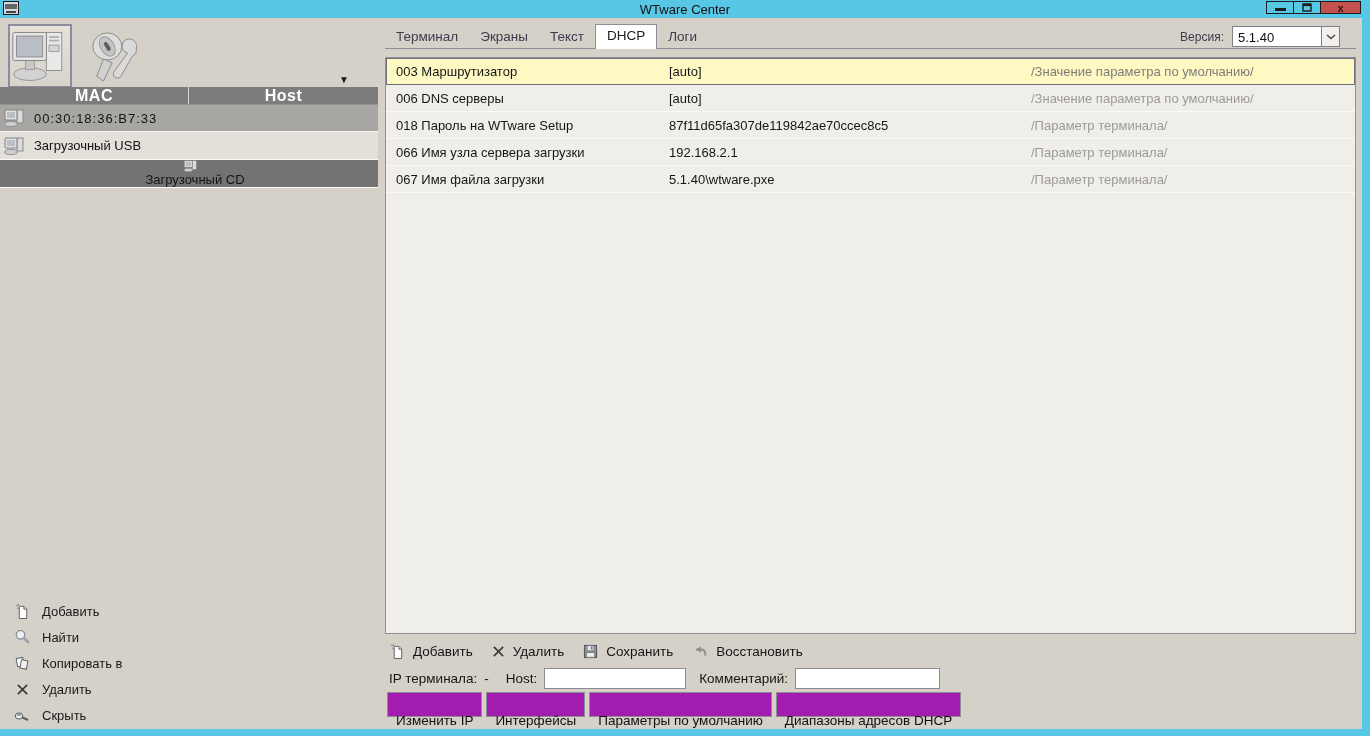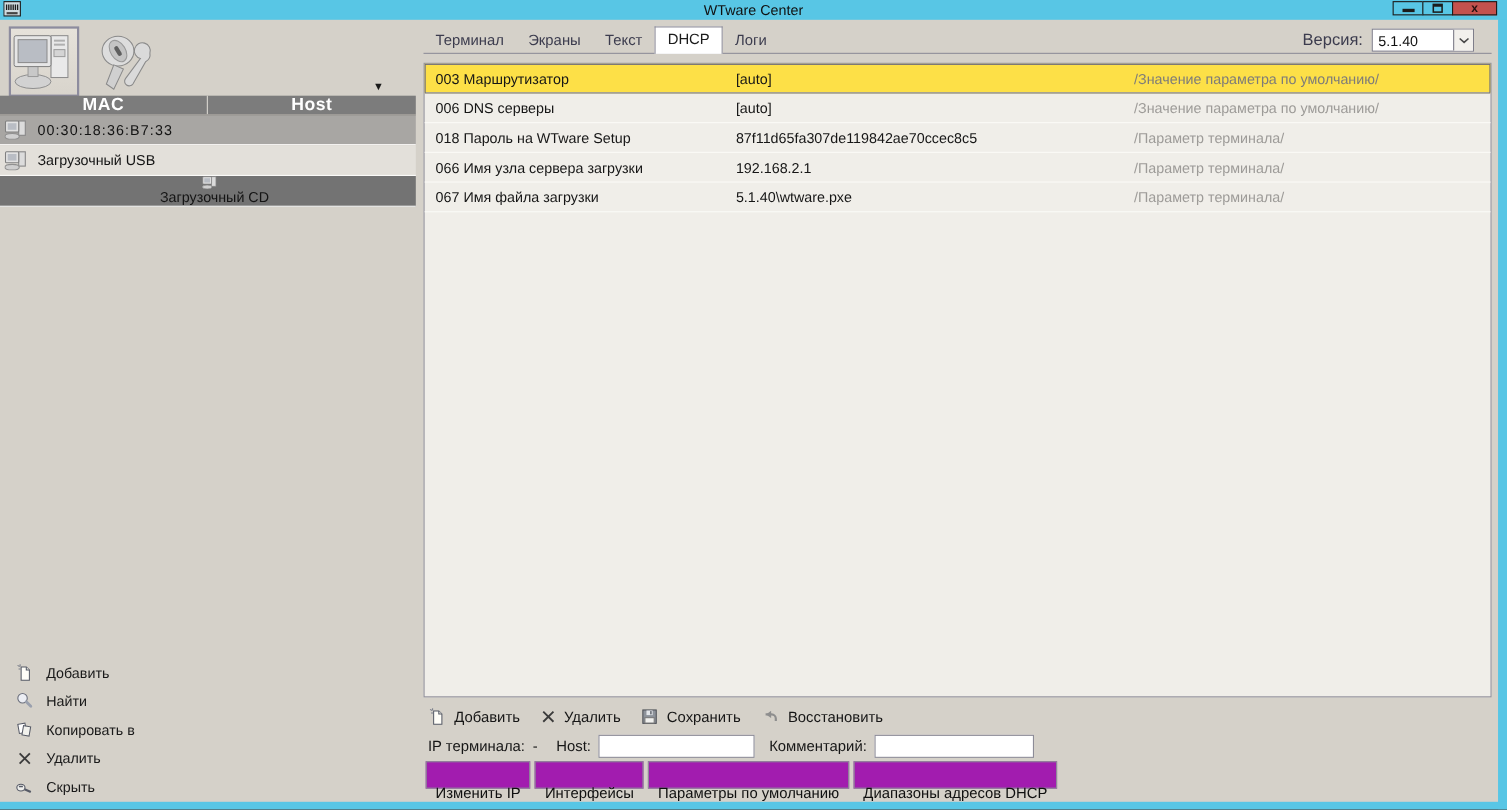--- a/index.html
+++ b/index.html
@@ -42,28 +42,28 @@
   .menu-item .mi-label{margin-left:8px;}
 
   
   .main-panel{position:absolute;left:385px;top:0;width:971px;height:711px;}
   .tabbar{position:absolute;left:0;top:9px;width:971px;height:22px;border-bottom:1px solid #8f8e99;
           display:flex;align-items:flex-end;}
   .tab{padding:3px 11px 4px;font-size:13.5px;color:#3c3c4e;cursor:default;}
   .tab.active{background:#fff;border:1px solid #8f8e99;border-bottom:none;color:#1b1b1b;
               position:relative;top:1px;padding-bottom:6px;}
   .version-wrap{position:absolute;right:16px;top:8px;display:flex;align-items:center;}
-  .version-label{font-size:15px;color:#3c3c4e;margin-right:8px;}
-  .version-select{width:93px;height:21px;background:#fff;border:1px solid #7f7e8a;display:flex;align-items:stretch;cursor:default;}
+  .version-label{font-size:12px;color:#3c3c4e;margin-right:8px;}
+  .version-select{width:108px;height:21px;background:#fff;border:1px solid #7f7e8a;display:flex;align-items:stretch;cursor:default;}
   .vs-text{flex:1;font-size:13px;color:#111;padding:3px 0 0 5px;}
   .vs-btn{width:18px;border-left:1px solid #7f7e8a;background:#f2f0ec;display:flex;align-items:center;justify-content:center;}
 
   .dhcp-box{position:absolute;left:0;top:39px;width:971px;height:577px;background:#f0eee9;border:1px solid #908f9a;}
   .d-row{position:relative;height:27px;border-bottom:1px solid #fbfaf7;font-size:13px;color:#161616;cursor:default;}
-  .d-row.sel{background:#fde047;outline:1px solid #6f6e7a;outline-offset:-1px;}
+  .d-row.sel{background:#fef9c3;outline:1px solid #6f6e7a;outline-offset:-1px;}
   .d-name{position:absolute;left:10px;top:6px;}
   .d-value{position:absolute;left:283px;top:6px;}
   .d-comment{position:absolute;left:645px;top:6px;color:#9d9b98;}
   .d-row.sel .d-comment{color:#7e7c79;}
 
   .d-toolbar{position:absolute;left:5px;top:622px;height:22px;display:flex;gap:19px;align-items:center;}
   .tb-item{display:flex;gap:8px;align-items:center;font-size:13.5px;color:#161616;cursor:default;}
 
   .ip-row{position:absolute;left:4px;top:648px;height:24px;display:flex;align-items:center;font-size:13.5px;color:#161616;justify-content:flex-end;}
   .ip-row .lbl{white-space:nowrap;}

